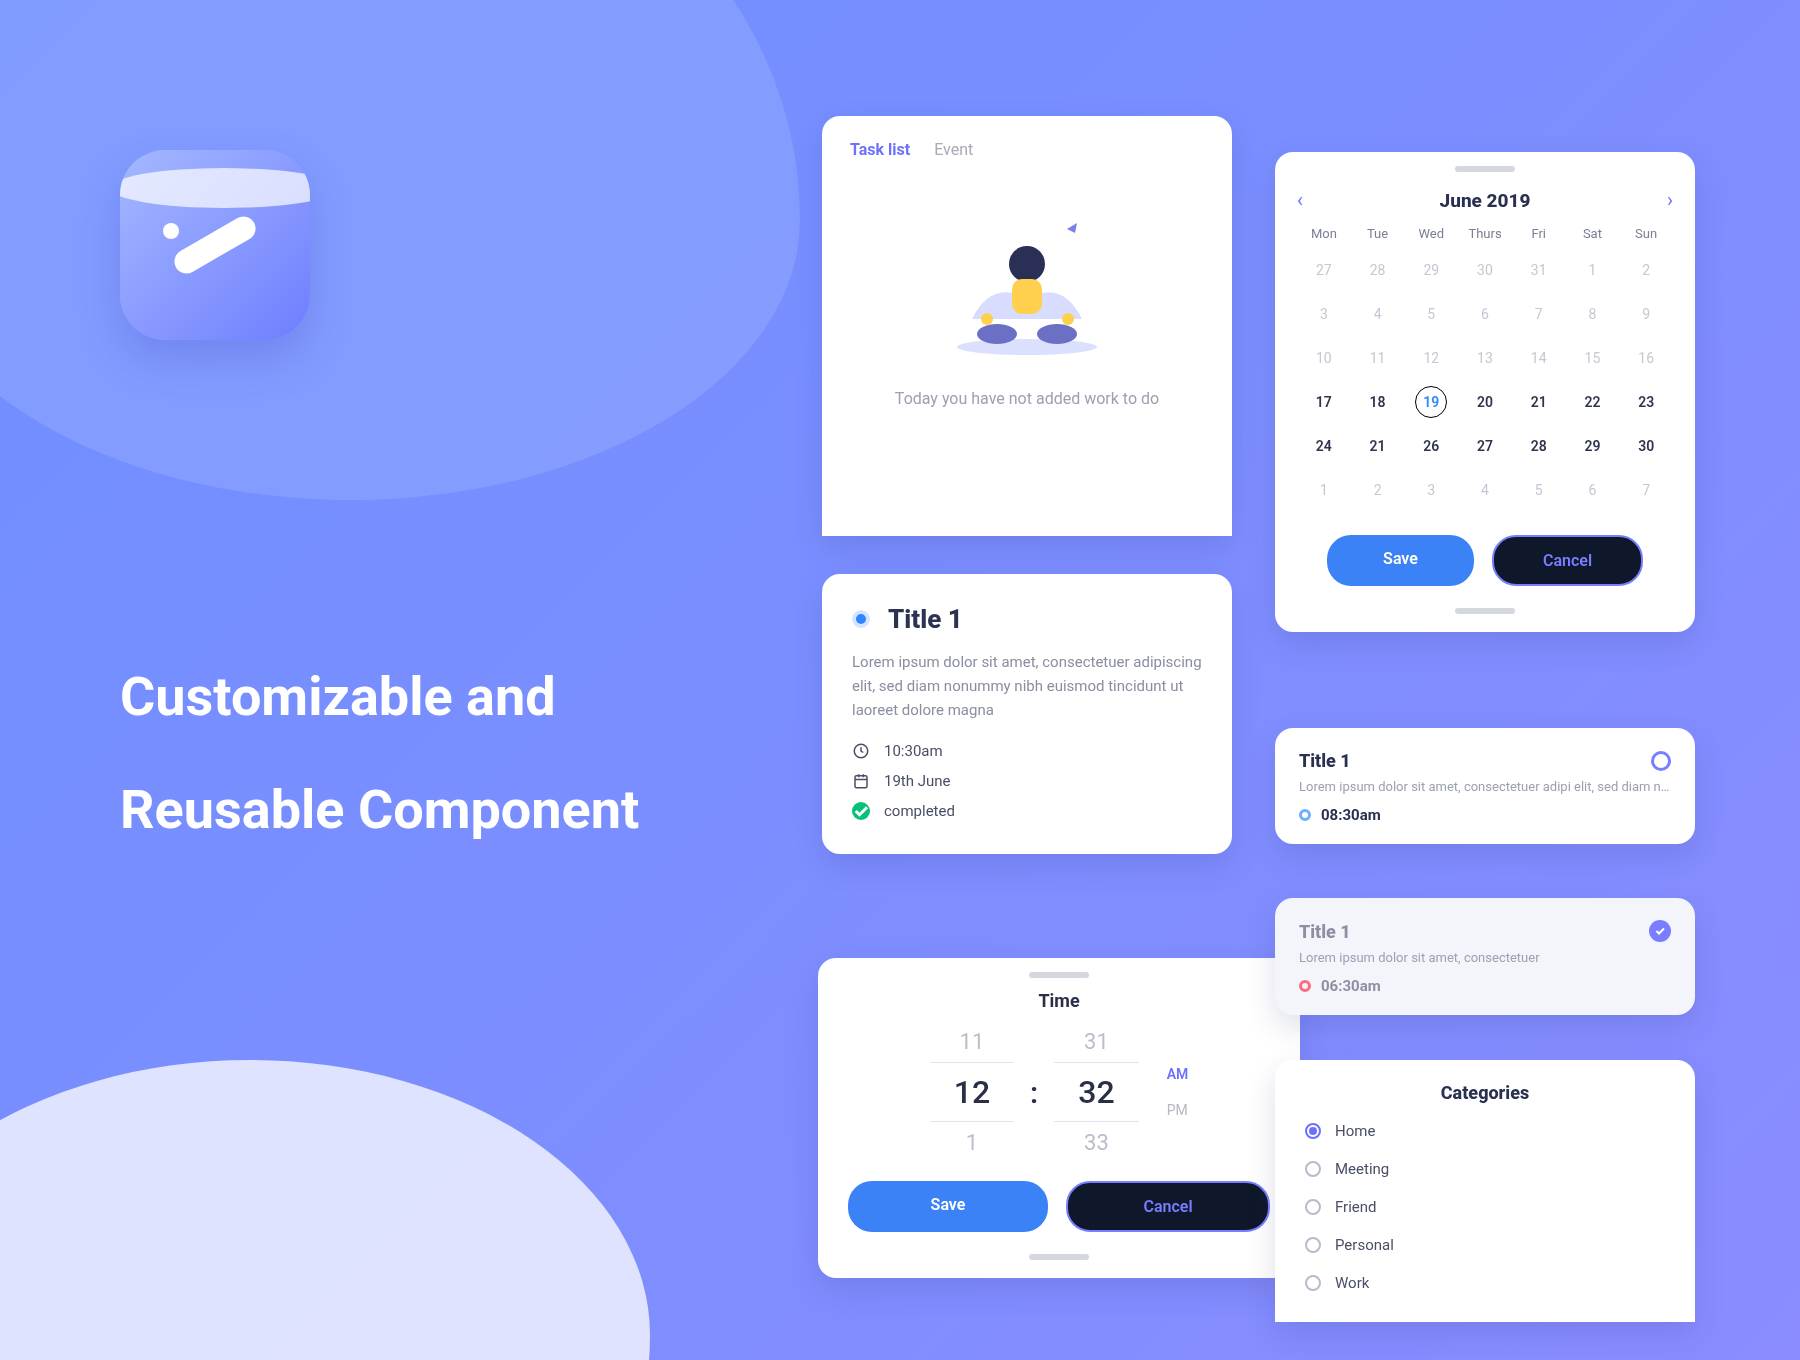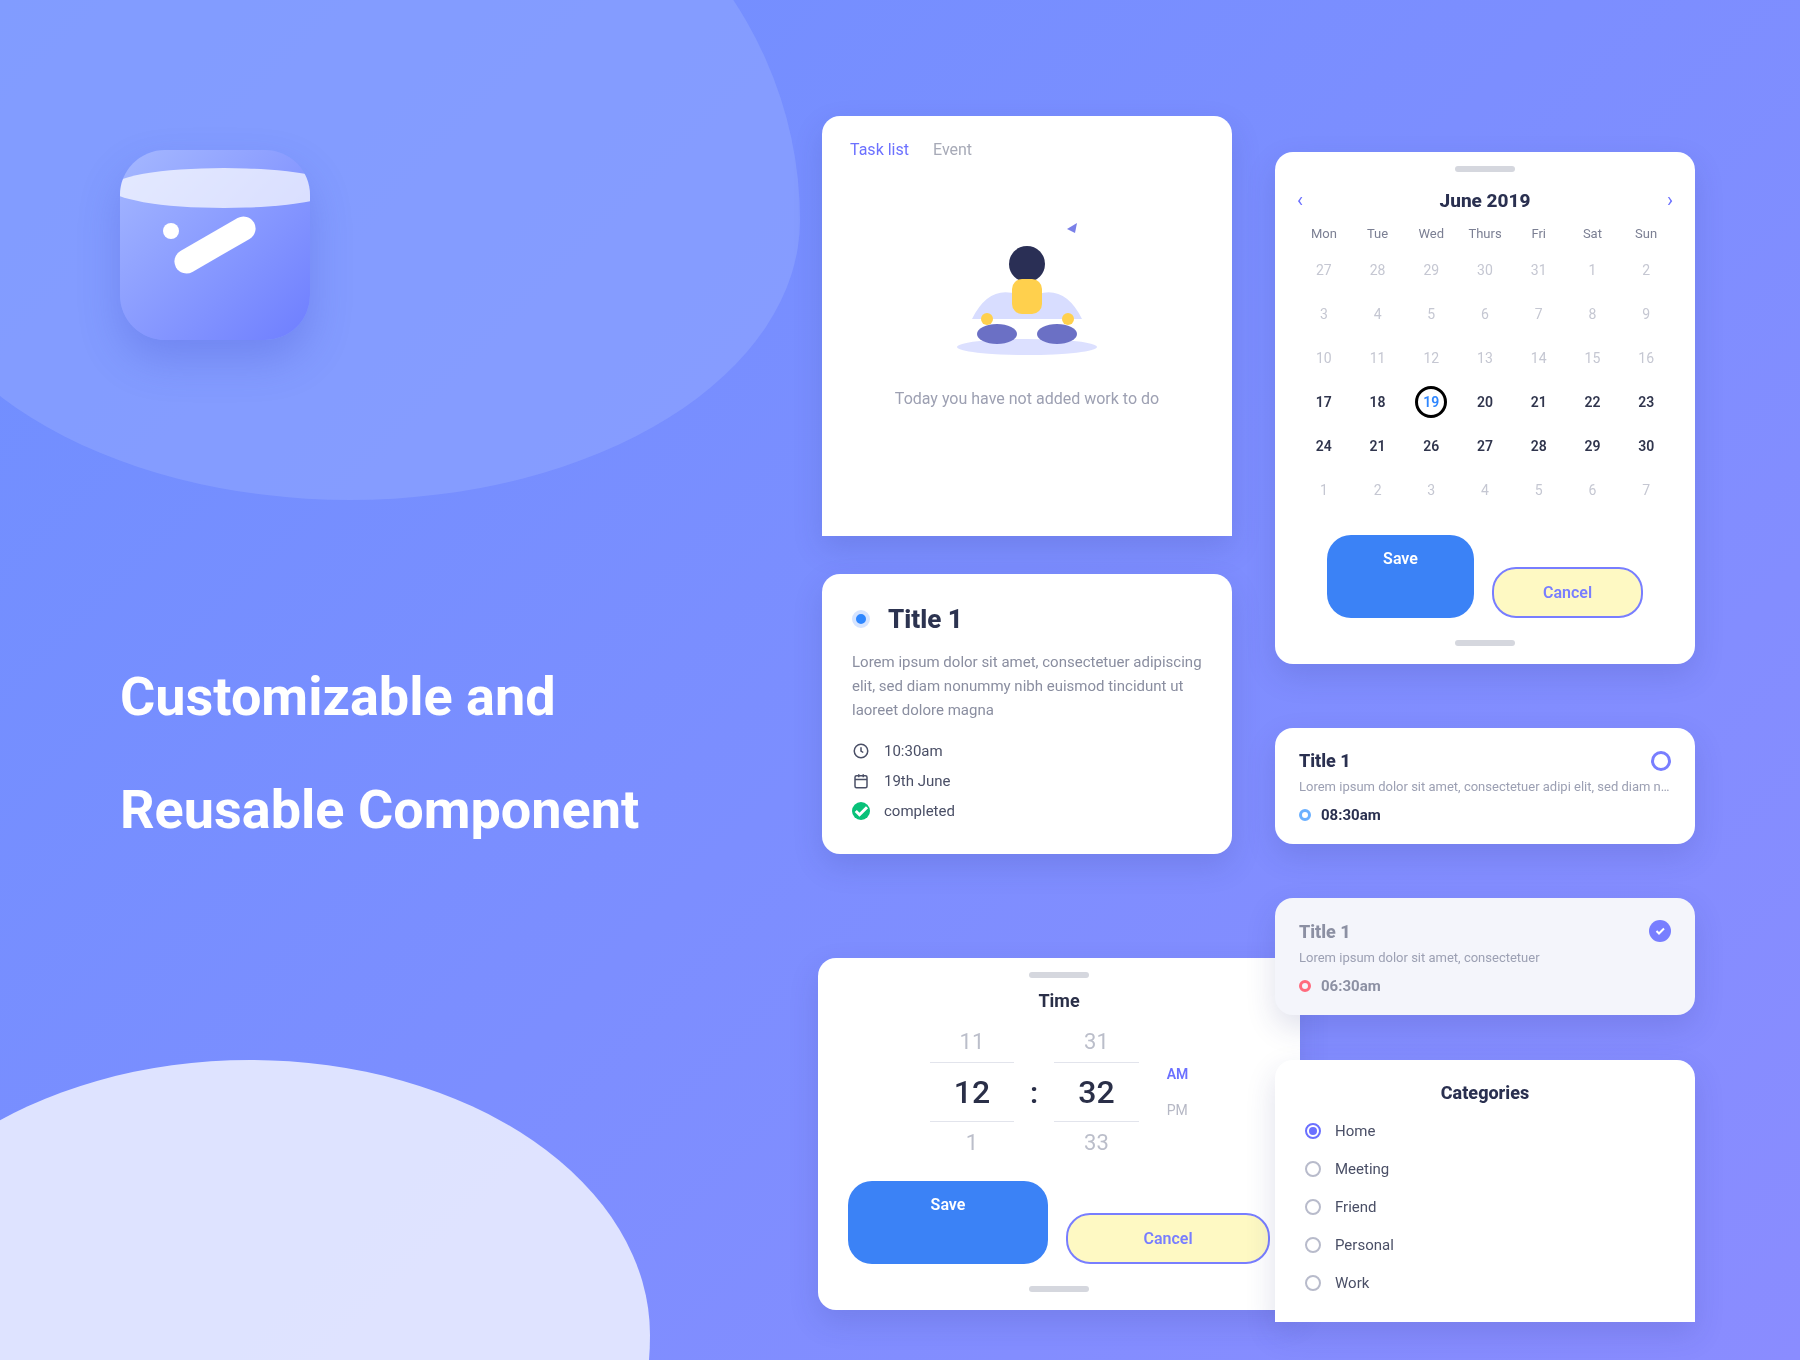--- a/index.html
+++ b/index.html
@@ -15,21 +15,21 @@
 .app-icon .dot { width:16px; height:16px; background:#fff; border-radius:50%; position:absolute; transform:translate(-44px,-14px); }
 
 .headline { position: absolute; top: 640px; left: 120px; color: #fff; font-size: 54px; font-weight: 700; line-height: 2.1; }
 
 .card { position: absolute; background:#fff; border-radius:18px; box-shadow:0 12px 30px rgba(40,50,120,0.15); }
 .grip { width: 60px; height: 6px; background:#d5d7de; border-radius:3px; margin: 0 auto; }
 
 
 .task-card { top: 116px; left: 822px; width: 410px; height: 420px; padding: 24px 28px; overflow:hidden; border-bottom-left-radius:0; border-bottom-right-radius:0;}
 .task-tabs { display:flex; gap:24px; font-size:16px; }
-.task-tabs .active { color:#6c71ff; font-weight:400; }
+.task-tabs .active { color:#6c71ff; font-weight:700; }
 .task-tabs .inactive { color:#a7aab7; }
 .illus { margin:50px auto 30px; width:190px; height:150px; position:relative; }
 .empty-msg { text-align:center; color:#9da0b2; font-size:16px; }
 
 
 .detail-card { top: 574px; left: 822px; width: 410px; overflow:hidden; }
 .detail-body { padding: 30px 30px 22px; }
 .dc-head { display:flex; align-items:center; gap:18px; margin-bottom:16px; }
 .dc-bullet { width:18px; height:18px; border-radius:50%; border:4px solid #d6e4ff; background:#2f87ff; }
 .dc-title { font-size:26px; font-weight:800; color:#2c3350; }
@@ -44,32 +44,32 @@
 .time-title { text-align:center; font-weight:700; font-size:18px; color:#2a2f48; margin: 12px 0 18px;}
 .wheel-row { display:flex; align-items:center; justify-content:center; gap:16px; }
 .wheel { display:flex; flex-direction:column; align-items:center; color:#bbbeca; font-size:22px; }
 .wheel .selected { color:#2a2f48; font-size:32px; font-weight:500; padding:10px 24px; border-top:1px solid #e2e4ec; border-bottom:1px solid #e2e4ec; margin:8px 0;}
 .colon { font-size:30px; color:#2a2f48; font-weight:600; }
 .ampm { display:flex; flex-direction:column; gap:20px; font-size:14px; color:#b6b8c5; margin-left:12px; }
 .ampm .on { color:#6b70ff; font-weight:600; }
 .btn-row { display:flex; gap:18px; padding: 26px 30px 8px; }
 .btn { flex:1; padding: 14px 0; border-radius:24px; text-align:center; font-size:16px; font-weight:600; cursor:pointer; }
 .btn-primary { background:#3b82f6; color:#fff; }
-.btn-outline { background:#fef9c3; color:#787eff; border:2px solid #787eff;margin-top:32px; }
+.btn-outline { background:#0f172a; color:#787eff; border:2px solid #787eff; }
 
 
 .cal-card { top: 152px; left: 1275px; width: 420px; padding:14px 22px 18px; }
 .cal-head { display:flex; align-items:center; justify-content:space-between; margin: 16px 0 14px; }
 .cal-head .chev { color:#6b70ff; font-size:20px; cursor:pointer; background:none; border:none; }
 .cal-month { font-weight:800; font-size:19px; color:#2a3050; }
 .cal-dow { display:grid; grid-template-columns:repeat(7,1fr); text-align:center; color:#7b7f93; font-size:13px; margin-bottom:10px; }
 .cal-grid { display:grid; grid-template-columns:repeat(7,1fr); text-align:center; row-gap:6px; font-size:14px; }
 .cal-cell { height:38px; display:flex; align-items:center; justify-content:center; color:#30354d; font-weight:600; }
 .cal-cell.out { color:#c5c7d2; font-weight:400; }
-.cal-cell.sel span { border:3px solid #000000; color:#2f87ff; border-radius:50%; width:32px; height:32px; display:flex; align-items:center; justify-content:center; }
+.cal-cell.sel span { border:1px solid #000000; color:#2f87ff; border-radius:50%; width:32px; height:32px; display:flex; align-items:center; justify-content:center; }
 
 
 .small-task { left:1275px; width:420px; padding: 22px 24px 20px; }
 .st1 { top: 728px; background:#fff; }
 .st2 { top: 898px; background:#f4f5fb; }
 .st-head { display:flex; justify-content:space-between; align-items:center; }
 .st-title { font-weight:800; font-size:18px; color:#2a3050; }
 .st-ring { width:20px; height:20px; border:3px solid #787eff; border-radius:50%; }
 .st-check { width:22px; height:22px; border-radius:50%; background:#787eff; display:flex; align-items:center; justify-content:center; }
 .st-desc { color:#9ca0b3; font-size:13px; margin: 8px 0 12px; white-space:nowrap; overflow:hidden; text-overflow:ellipsis; }

